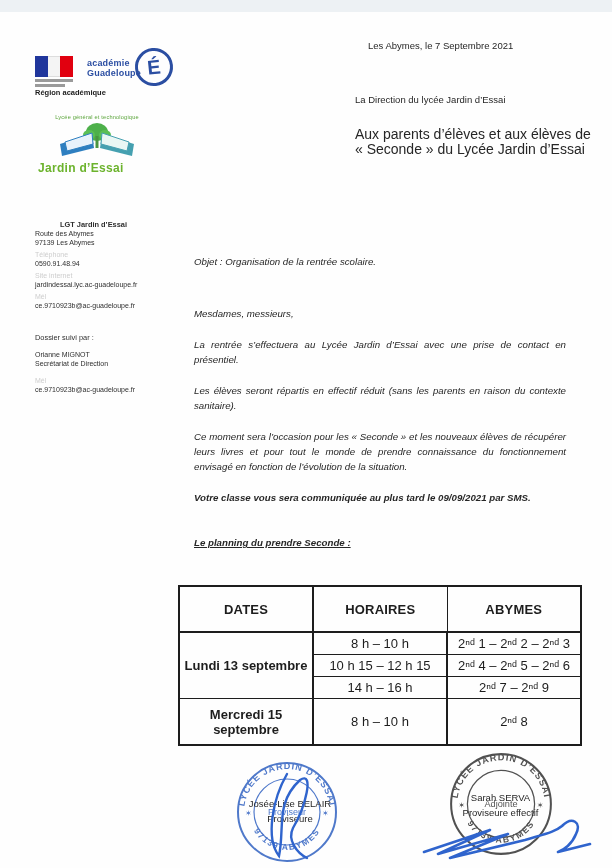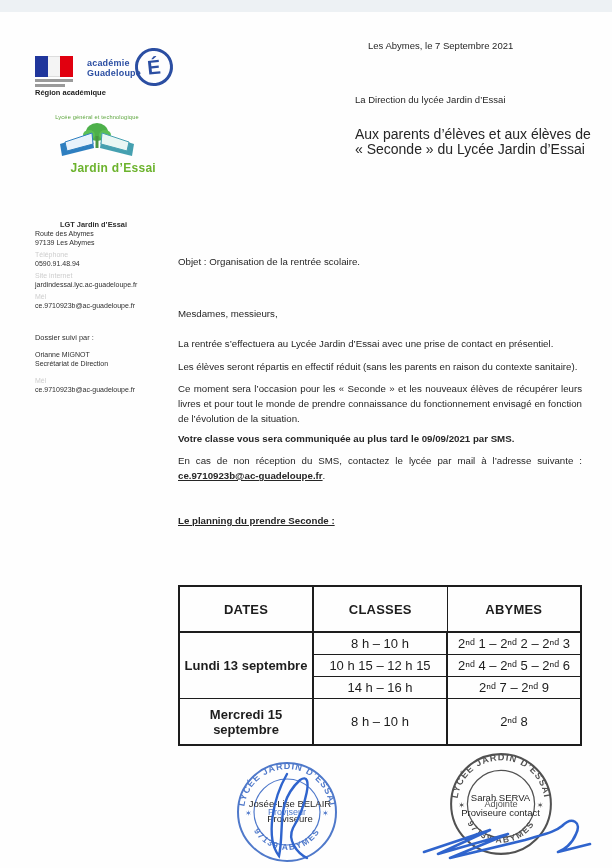--- a/index.html
+++ b/index.html
@@ -21,38 +21,38 @@
   .flag-lines div:last-child{width:30px;}
   .acad-text{margin-left:14px;margin-top:2px;text-align:left;color:#2b4ea2;font-weight:bold;
     font-size:9px;line-height:10px;letter-spacing:.2px;}
   .acad-circle{width:32px;height:32px;border:3px solid #2b4ea2;border-radius:50%;
     margin-left:-6px;margin-top:-8px;display:flex;align-items:center;justify-content:center;
     color:#2b4ea2;font-weight:bold;font-size:20px;background:rgba(255,255,255,.0);transform:rotate(-6deg);}
   .region{position:absolute;left:35px;top:88px;font-size:7.5px;font-weight:bold;color:#1c1c1c;}
 
   .school-logo{position:absolute;left:38px;top:114px;width:118px;}
   .school-type{font-size:5.6px;color:#5aa43a;text-align:center;letter-spacing:.2px;}
-  .school-name{font-size:12px;font-weight:bold;color:#6cb32d;text-align:right;margin-top:1px;letter-spacing:.3px;}
+  .school-name{font-size:12px;font-weight:bold;color:#6cb32d;text-align:left;margin-top:1px;letter-spacing:.3px;}
 
   
   .date-line{position:absolute;left:368px;top:40px;font-size:9.5px;}
   .sender-line{position:absolute;left:355px;top:94px;font-size:9.5px;}
   .recipient{position:absolute;left:355px;top:127px;font-size:14px;line-height:15px;}
 
   
   .sidebar{position:absolute;left:35px;top:220px;width:142px;font-size:7px;line-height:9px;color:#2e2e2e;}
   .sidebar .bold{font-weight:bold;font-size:7.4px;padding-left:25px;}
   .sidebar .faint{color:#cdcdcd;margin-top:3px;}
   .dossier{position:absolute;left:35px;top:333px;width:142px;font-size:7px;line-height:9px;color:#2e2e2e;}
   .dossier .bold{font-weight:normal;font-size:7.4px;}
   .dossier .faint{color:#cdcdcd;margin-top:8px;}
 
   
   .body{position:absolute;left:178px;top:250px;width:404px;font-size:9.7px;line-height:15px;}
-  .body p{margin:0;text-align:justify;}
+  .body p{margin:16px;text-align:justify;font-style:italic;}
   .p-objet{margin-top:4px !important;}
   .p-salut{margin-top:37px !important;}
   .p-1{margin-top:15px !important;}
   .p-2{margin-top:8px !important;}
   .p-3{margin-top:7px !important;}
   .p-4{margin-top:5px !important;font-weight:bold;}
   .p-5{margin-top:7px !important;}
   .p-5 .email{font-weight:bold;text-decoration:underline;}
   .planning-heading{margin-top:30px !important;font-weight:bold;text-decoration:underline;}
 
@@ -153,35 +153,34 @@
     <div>ce.9710923b@ac-guadeloupe.fr</div>
   </div>
 
   <div class="body">
     <p class="p-objet">Objet : Organisation de la rentrée scolaire.</p>
     <p class="p-salut">Mesdames, messieurs,</p>
     <p class="p-1">La rentrée s’effectuera au Lycée Jardin d’Essai avec une prise de contact en présentiel.</p>
     <p class="p-2">Les élèves seront répartis en effectif réduit (sans les parents en raison du contexte sanitaire).</p>
     <p class="p-3">Ce moment sera l’occasion pour les « Seconde » et les nouveaux élèves de récupérer leurs livres et pour tout le monde de prendre connaissance du fonctionnement envisagé en fonction de l’évolution de la situation.</p>
     <p class="p-4">Votre classe vous sera communiquée au plus tard le 09/09/2021 par SMS.</p>
-    <p class="p-5"><span>En cas de non réception du SMS, contactez le lycée par mail à l’adresse suivante : </span><span class="email">ce.9710923b@ac-guadeloupe.fr</span><span>.</span></p>
     <p class="planning-heading">Le planning du prendre Seconde :</p>
   </div>
 
   <div class="planning">
     <table class="sched">
       <colgroup>
           <col>
           <col>
           <col>
         </colgroup>
       <tbody>
           <tr>
         <th class="datecell">DATES</th>
-        <th class="hsep">CLASSES</th>
+        <th class="hsep">HORAIRES</th>
         <th>ABYMES</th>
       </tr>
       <tr class="subrow thick-top">
         <td class="datecell" rowspan="3">Lundi 13 septembre</td>
         <td class="hsep">8 h – 10 h</td>
         <td>2ⁿᵈ 1 – 2ⁿᵈ 2 – 2ⁿᵈ 3</td>
       </tr>
       <tr class="subrow">
         <td class="hsep">10 h 15 – 12 h 15</td>
         <td>2ⁿᵈ 4 – 2ⁿᵈ 5 – 2ⁿᵈ 6</td>
@@ -236,18 +235,18 @@
     </text>
     <text fill="#3f3f3f" font-size="8.5" font-weight="bold" letter-spacing="1.5">
       <textPath href="#arcBotR" startOffset="50%" text-anchor="middle">97139 ABYMES</textPath>
     </text>
     <text x="55" y="58" text-anchor="middle" fill="#3f3f3f" font-size="9">Adjointe</text>
     <text x="13" y="59" fill="#3f3f3f" font-size="8">✶</text>
     <text x="90" y="59" fill="#3f3f3f" font-size="8">✶</text>
   </svg>
   <div class="sig-name-right">
     <div>Sarah SERVA</div>
-    <div>Proviseure contact</div>
+    <div>Proviseure effectif</div>
   </div>
   <svg class="scribble scribble-right" width="180" height="50" viewBox="0 0 180 50">
     <path d="M 4,40 L 70,18 L 18,42 L 88,22 L 30,46 L 105,28 C 125,22 135,20 142,14 C 152,4 162,10 156,22 C 152,32 144,38 138,40 L 170,32" fill="none" stroke="#2f64cd" stroke-width="2.6" stroke-linecap="round" stroke-linejoin="round"></path>
   </svg>
 </div>
 
 </body></html>

